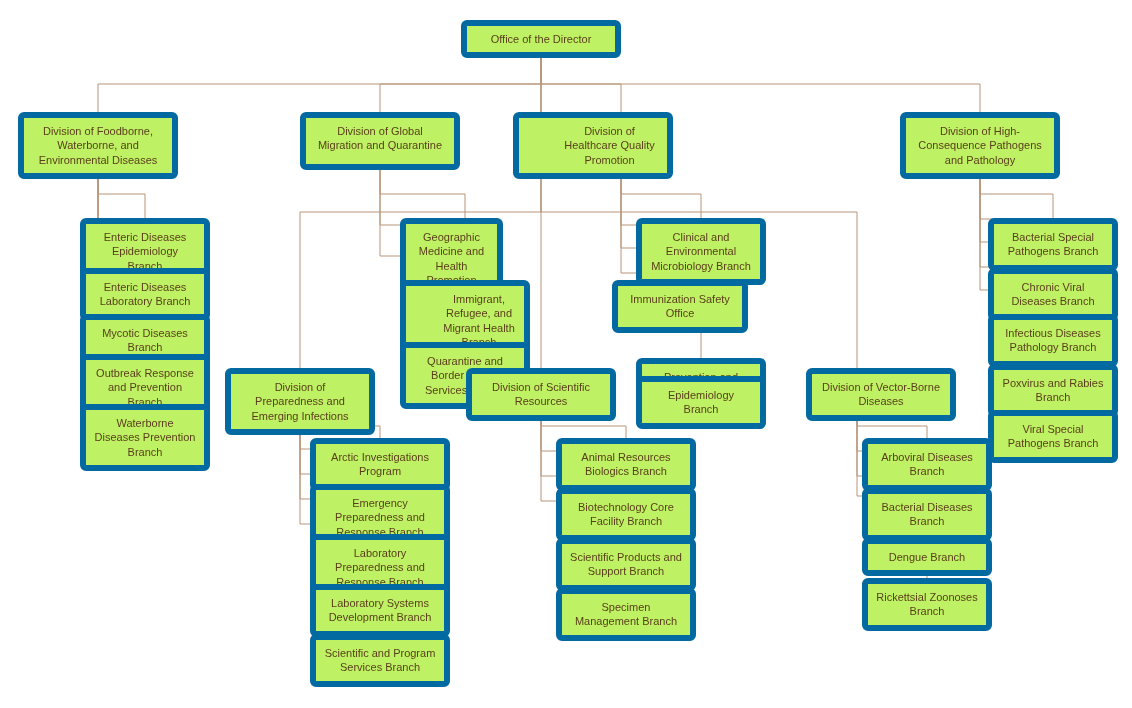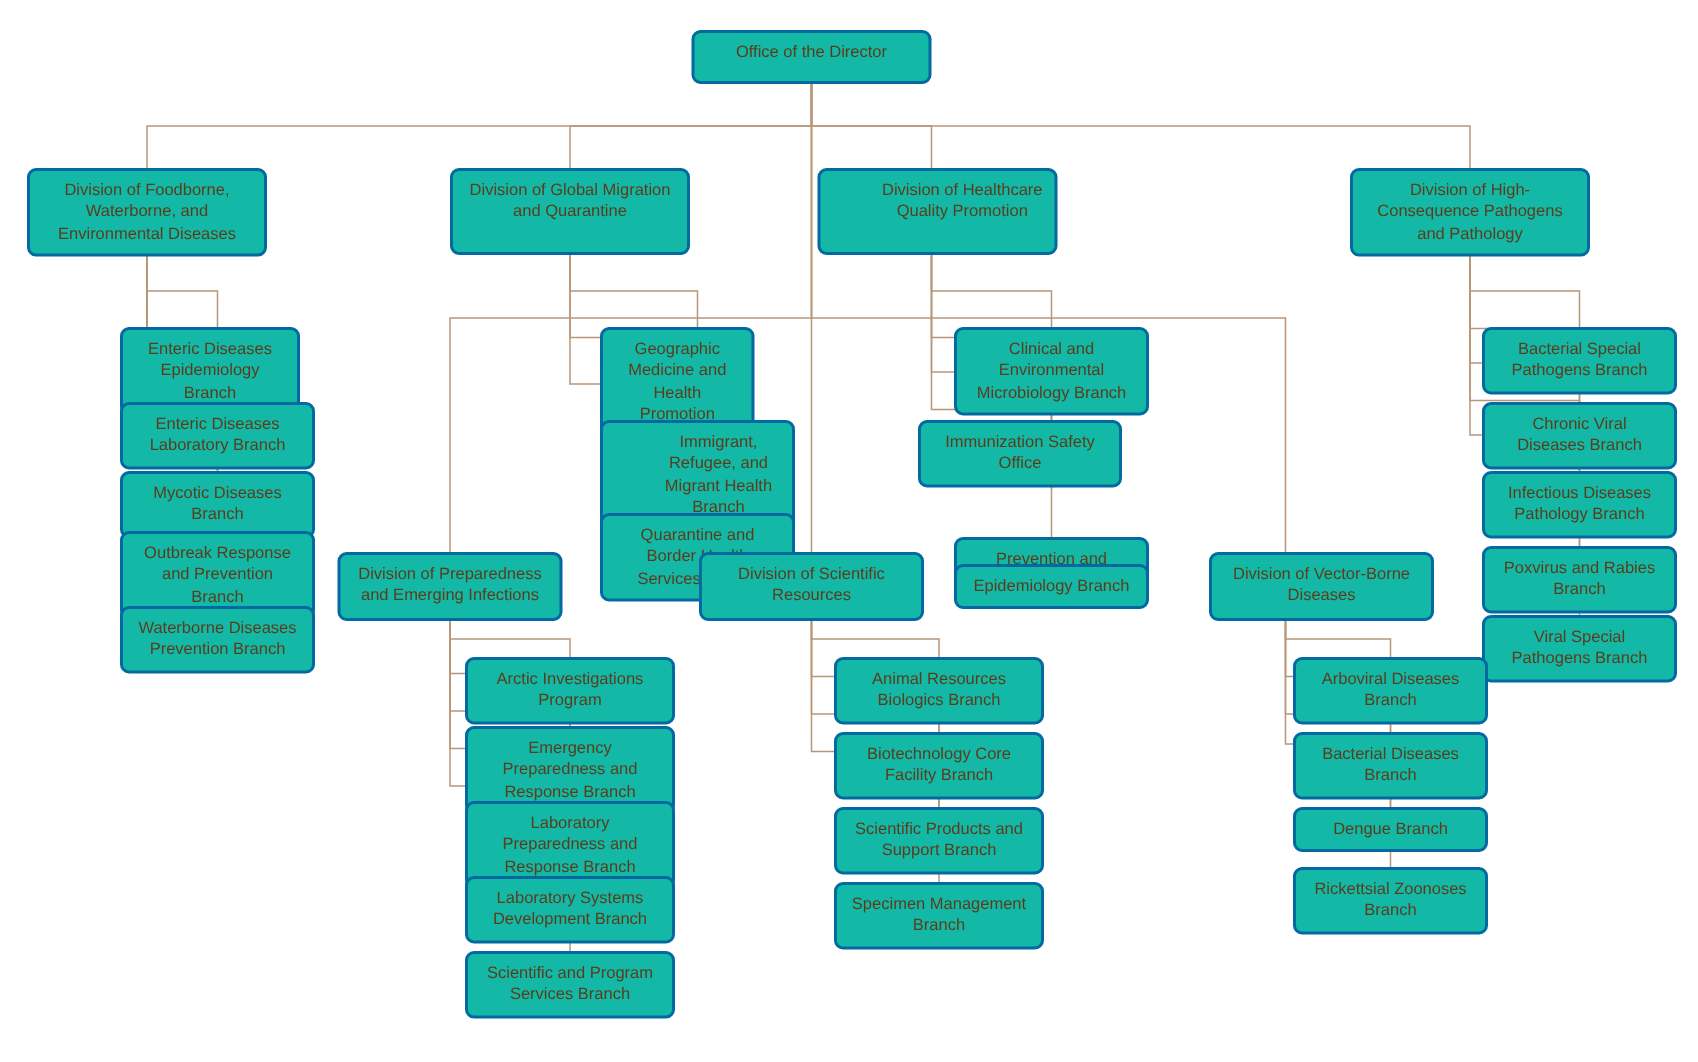--- a/index.html
+++ b/index.html
@@ -11,22 +11,22 @@
       width: 1132px;
       min-height: 708px;
       overflow: auto;
     }
     .org-chart {
       position: relative;
       width: 1132px;
       padding: 20px 0 30px 0;
     }
     .node {
-      background: #14b8a6;
-      border: 2px solid #0369a1;
+      background: #bef264;
+      border: 6px solid #0369a1;
       border-radius: 6px;
       padding: 6px 8px;
       text-align: center;
       position: absolute;
       line-height: 1.3;
     }
     svg.lines {
       position: absolute;
       top: 0; left: 0;
       width: 1132px;
@@ -74,23 +74,23 @@
       <polyline points="541,414 541,501 626,501 626,588" fill="none" stroke="#b8967a" stroke-width="1"></polyline>
       <polyline points="857,414 857,426 927,426 927,438" fill="none" stroke="#b8967a" stroke-width="1"></polyline>
       <polyline points="857,414 857,451 927,451 927,488" fill="none" stroke="#b8967a" stroke-width="1"></polyline>
       <polyline points="857,414 857,476 927,476 927,538" fill="none" stroke="#b8967a" stroke-width="1"></polyline>
       <polyline points="857,414 857,496 927,496 927,578" fill="none" stroke="#b8967a" stroke-width="1"></polyline>
     </svg>
   <div id="nodes-container">
       <div class="node" style="left: 461px; top: 20px; width: 160px; min-height: 36px;">Office of the Director</div>
       <div class="node" style="left: 18px; top: 112px; width: 160px; min-height: 58px;">Division of Foodborne, Waterborne, and Environmental Diseases</div>
       <div class="node" style="left: 300px; top: 112px; width: 160px; min-height: 58px;">Division of Global Migration and Quarantine</div>
-      <div class="node" style="left: 545px; top: 112px; width: 160px; min-height: 58px; padding-left: 41px;">Division of Healthcare Quality Promotion</div>
+      <div class="node" style="left: 513px; top: 112px; width: 160px; min-height: 58px; padding-left: 41px;">Division of Healthcare Quality Promotion</div>
       <div class="node" style="left: 900px; top: 112px; width: 160px; min-height: 58px;">Division of High-Consequence Pathogens and Pathology</div>
-      <div class="node" style="left: 80px; top: 218px; width: 120px; min-height: 40px;">Enteric Diseases Epidemiology Branch</div>
+      <div class="node" style="left: 80px; top: 218px; width: 130px; min-height: 40px;">Enteric Diseases Epidemiology Branch</div>
       <div class="node" style="left: 80px; top: 268px; width: 130px; min-height: 36px;">Enteric Diseases Laboratory Branch</div>
       <div class="node" style="left: 80px; top: 314px; width: 130px; min-height: 30px;">Mycotic Diseases Branch</div>
       <div class="node" style="left: 80px; top: 354px; width: 130px; min-height: 40px;">Outbreak Response and Prevention Branch</div>
       <div class="node" style="left: 80px; top: 404px; width: 130px; min-height: 40px;">Waterborne Diseases Prevention Branch</div>
       <div class="node" style="left: 400px; top: 218px; width: 103px; min-height: 52px;">Geographic Medicine and Health Promotion Branch</div>
       <div class="node" style="left: 400px; top: 280px; width: 130px; min-height: 52px; padding-left: 36px;">Immigrant, Refugee, and Migrant Health Branch</div>
       <div class="node" style="left: 400px; top: 342px; width: 130px; min-height: 52px;">Quarantine and Border Health Services Branch</div>
       <div class="node" style="left: 636px; top: 218px; width: 130px; min-height: 52px;">Clinical and Environmental Microbiology Branch</div>
       <div class="node" style="left: 612px; top: 280px; width: 136px; min-height: 36px;">Immunization Safety Office</div>
       <div class="node" style="left: 636px; top: 326px; width: 130px; min-height: 40px; margin-top: 32px;">Prevention and Response Branch</div>

